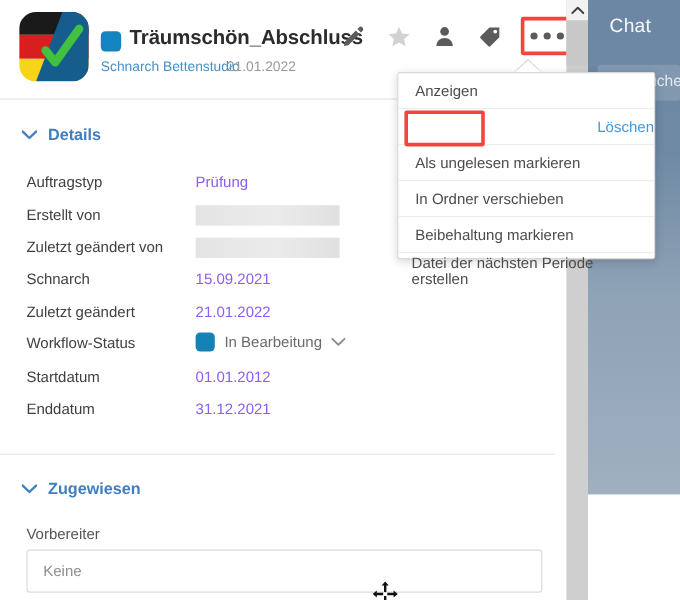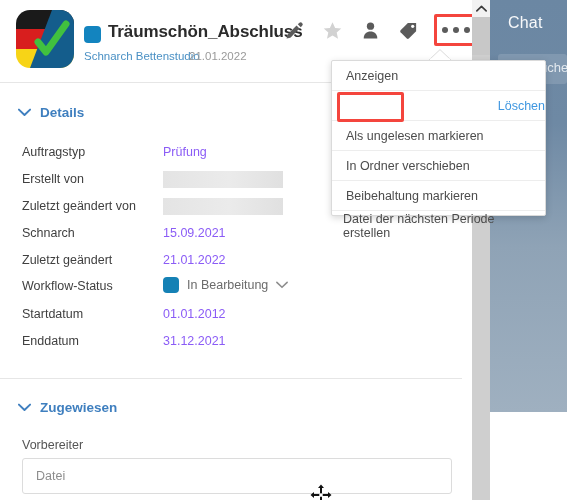--- a/index.html
+++ b/index.html
@@ -295,21 +295,21 @@
 
   <div id="assigned-head" class="section-head">
     <svg class="chev" width="13" height="9" viewBox="0 0 14 9">
       <path d="M1 1.4 L7 7.2 L13 1.4" stroke="#3f7fbf" stroke-width="2.1" fill="none" stroke-linecap="round" stroke-linejoin="round"></path>
     </svg>
     <span>Zugewiesen</span>
   </div>
 
   <div id="vorbereiter-label">Vorbereiter</div>
   <div id="vorbereiter-input">
-    <span class="ph">Datei</span>
+    <span class="ph">Keine</span>
   </div>
 </div>
 
 <svg id="dropdown-caret" viewBox="0 0 22 11">
   <path d="M0 11 L11 0.6 L22 11 Z" fill="#ffffff" stroke="#dadada" stroke-width="1"></path>
   <path d="M1 10.6 L21 10.6" stroke="#ffffff" stroke-width="2"></path>
 </svg>
 
 <div id="dropdown">
   <div class="menu-item">

